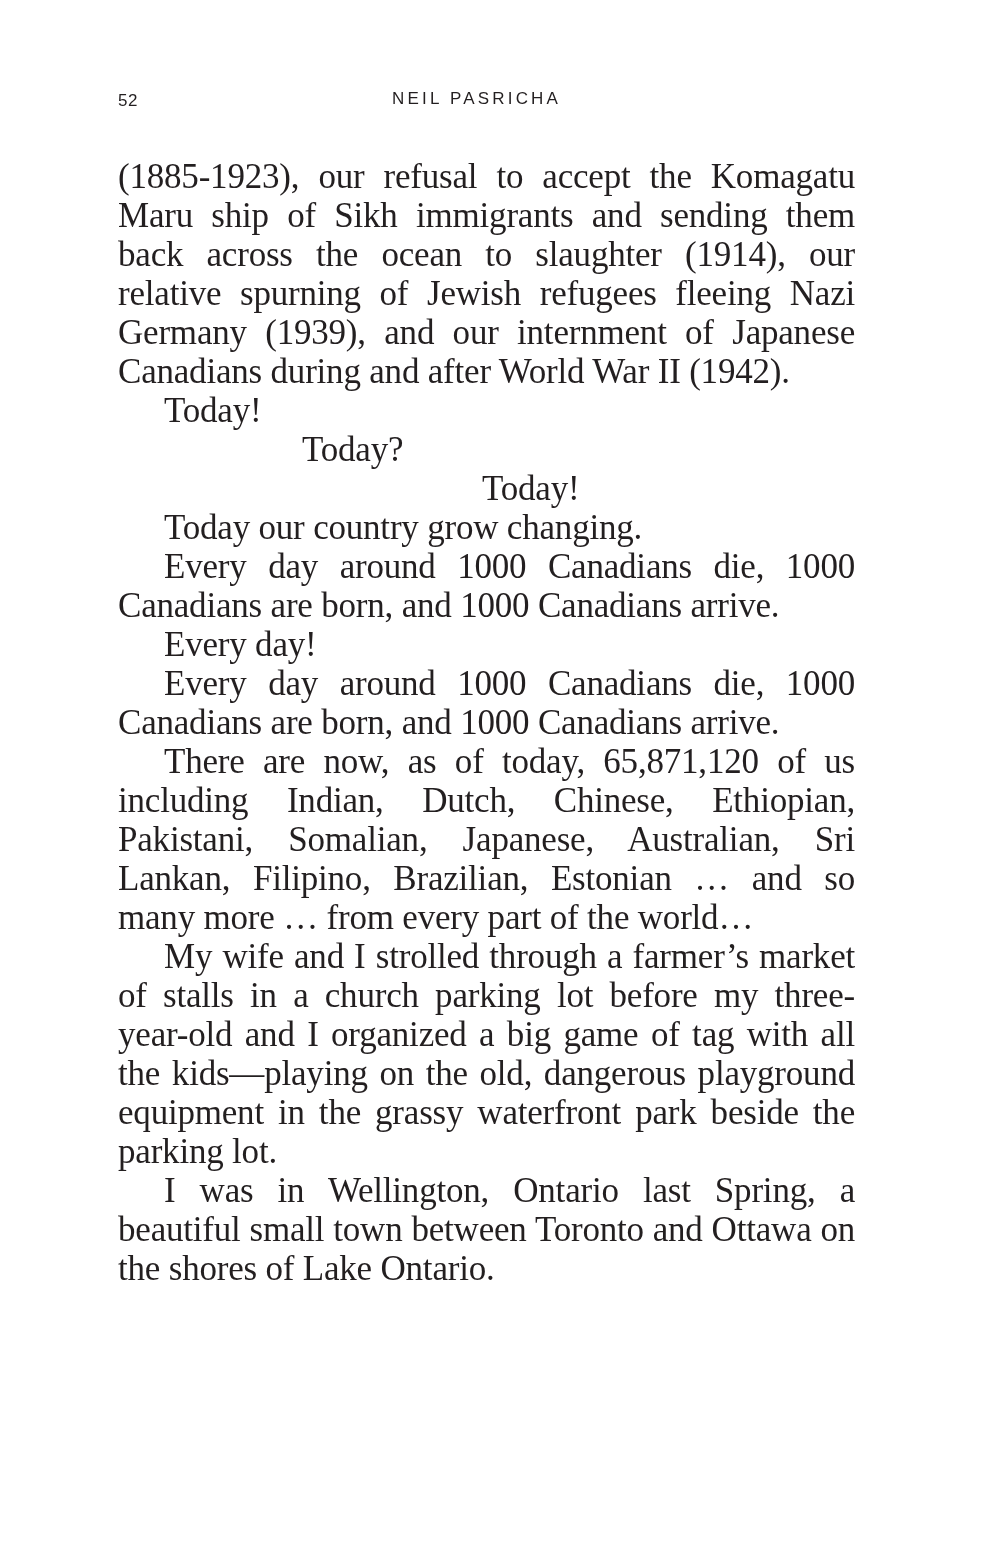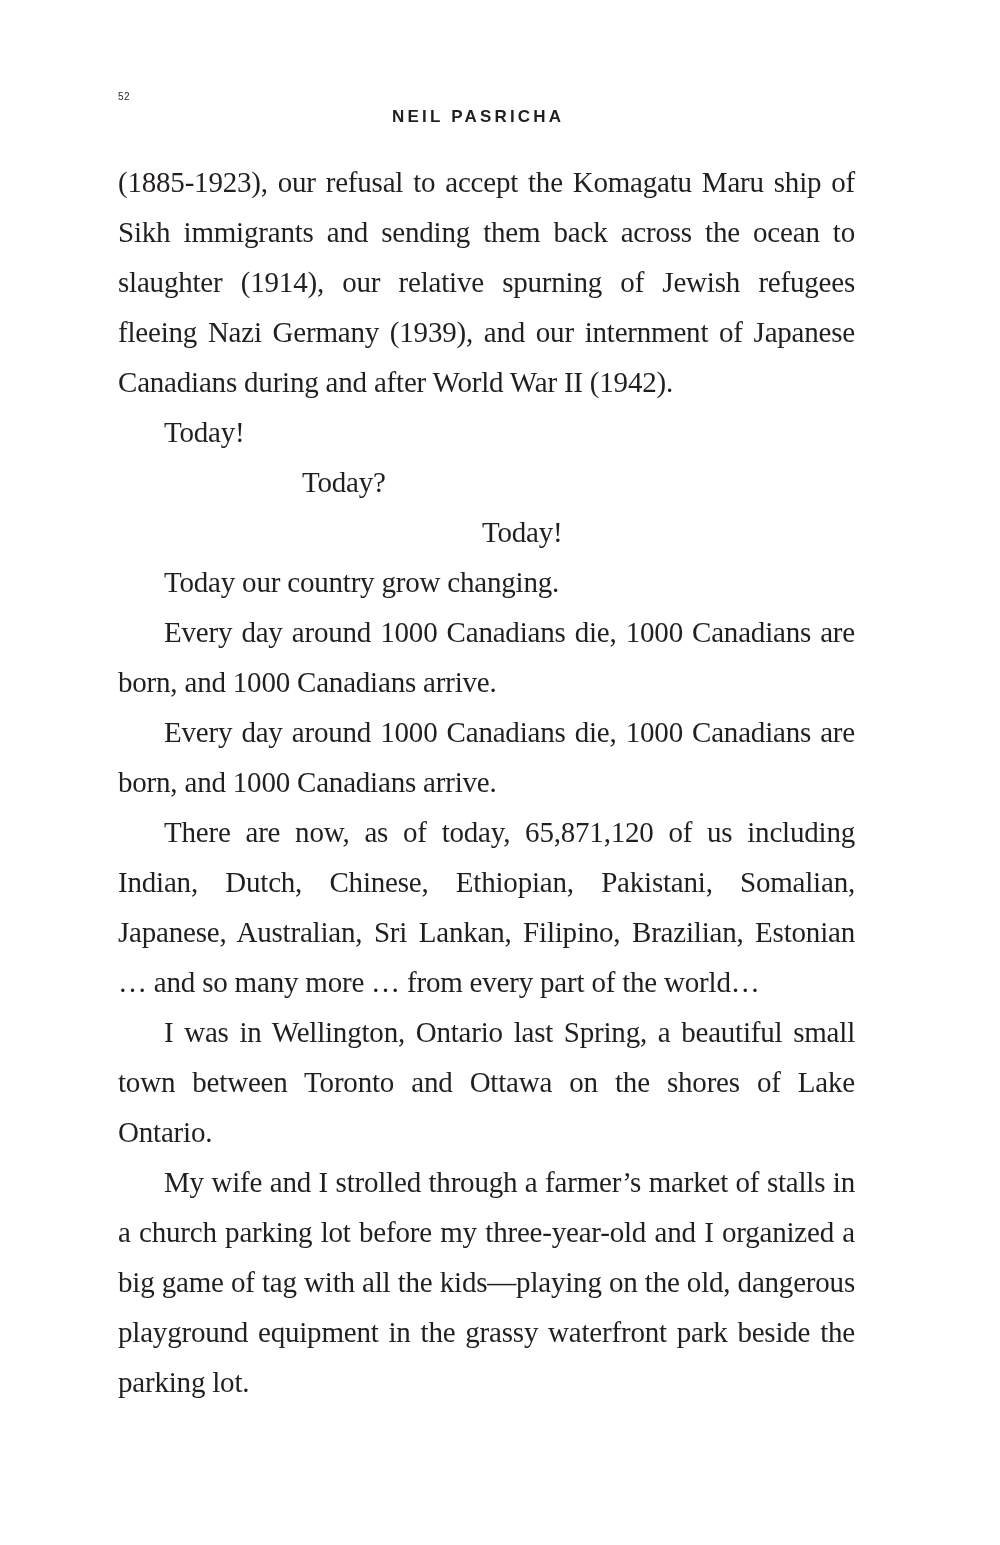--- a/index.html
+++ b/index.html
@@ -19,40 +19,40 @@
       top: 88px;
       left: 0;
       width: 1000px;
       height: 24px;
     }
     .page-number {
       position: absolute;
       left: 118px;
       top: 3px;
       font-family: "Liberation Sans", sans-serif;
-      font-size: 10px;
+      font-size: 17px;
       letter-spacing: 0.5px;
     }
     .author-name {
       position: absolute;
       left: 392px;
-      top: 19px;
+      top: 1px;
       font-family: "Liberation Sans", sans-serif;
       font-size: 17px;
       letter-spacing: 3.2px;
-      font-weight: bold;
+      font-weight: normal;
     }
     .text-block {
       position: absolute;
       left: 118px;
       top: 157px;
       width: 737px;
       font-family: "Liberation Serif", serif;
-      font-size: 29px;
-      line-height: 50px;
+      font-size: 35px;
+      line-height: 39px;
       letter-spacing: -0.2px;
     }
     .para {
       margin: 0;
       text-align: justify;
       text-indent: 46px;
     }
     .para.no-indent {
       text-indent: 0;
     }
@@ -73,17 +73,18 @@
   <span class="author-name">NEIL PASRICHA</span>
 </div>
 
 <div class="text-block">
   <p class="para no-indent">(1885-1923), our refusal to accept the Komagatu Maru ship of Sikh immigrants and sending them back across the ocean to slaughter (1914), our relative spurning of Jewish refugees fleeing Nazi Germany (1939), and our internment of Japanese Canadians during and after World War II (1942).</p>
   <p class="para">Today!</p>
   <p class="para italic-step">Today?</p>
   <p class="para step-right">Today!</p>
   <p class="para">Today our country grow changing.</p>
   <p class="para">Every day around 1000 Canadians die, 1000 Canadians are born, and 1000 Canadians arrive.</p>
+  <p class="para">Every day!</p>
   <p class="para">Every day around 1000 Canadians die, 1000 Canadians are born, and 1000 Canadians arrive.</p>
   <p class="para">There are now, as of today, 65,871,120 of us including Indian, Dutch, Chinese, Ethiopian, Pakistani, Somalian, Japanese, Australian, Sri Lankan, Filipino, Brazilian, Estonian … and so many more … from every part of the world…</p>
+  <p class="para">My wife and I strolled through a farmer’s market of stalls in a church parking lot before my three-year-old and I organized a big game of tag with all the kids—playing on the old, dangerous playground equipment in the grassy waterfront park beside the parking lot.</p>
   <p class="para">I was in Wellington, Ontario last Spring, a beautiful small town between Toronto and Ottawa on the shores of Lake Ontario.</p>
-  <p class="para">My wife and I strolled through a farmer’s market of stalls in a church parking lot before my three-year-old and I organized a big game of tag with all the kids—playing on the old, dangerous playground equipment in the grassy waterfront park beside the parking lot.</p>
 </div>
 
 </body></html>

